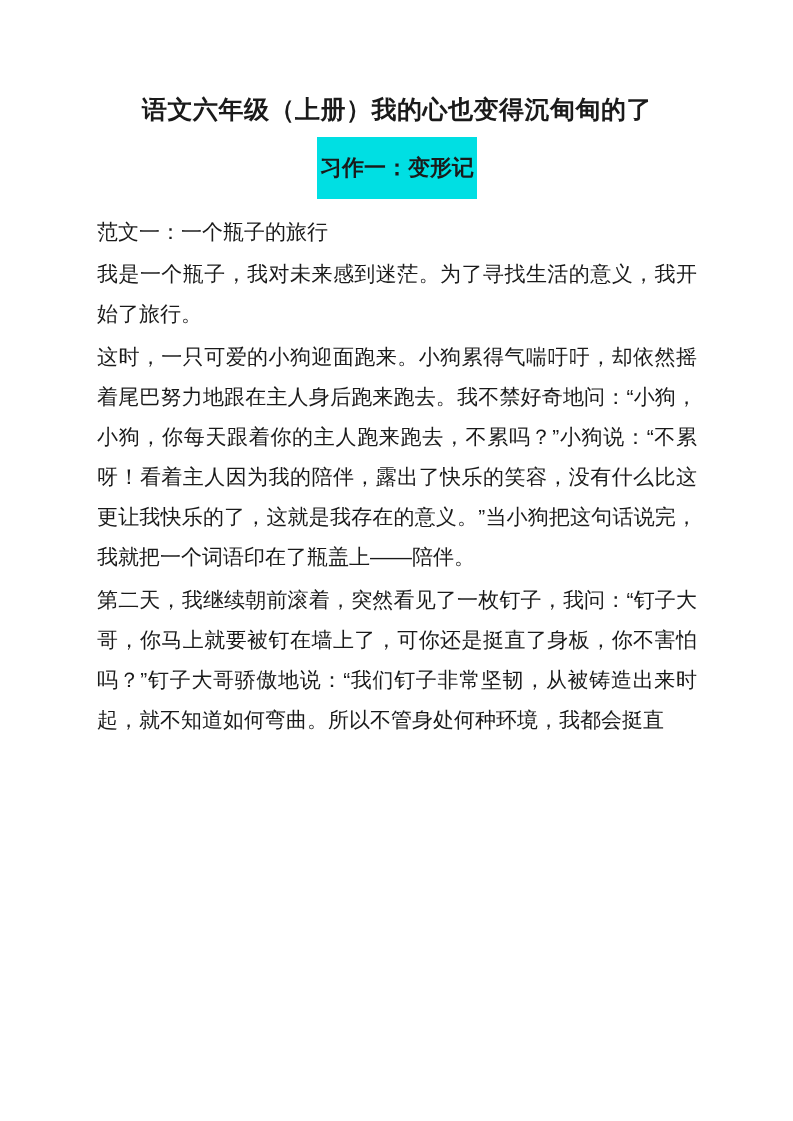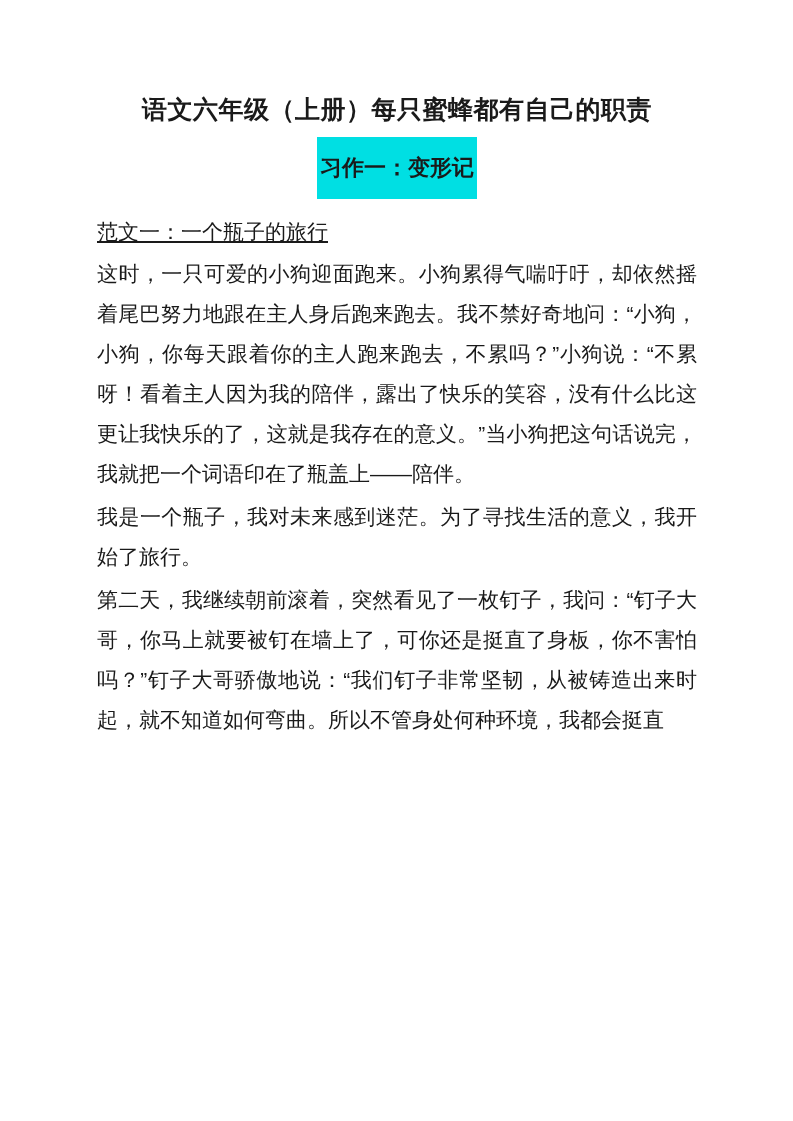--- a/index.html
+++ b/index.html
@@ -39,43 +39,42 @@
     padding: 16px 3px;
     
     background-color: #00dfe3;
   }
   .essay-title {
     font-size: 21px;
     font-weight: 400;
     line-height: 40px;
     margin: 0 0 2px 0;
     text-align: left;
-    text-decoration: underline;
   }
   .body-para {
     font-size: 21px;
     font-weight: 400;
     line-height: 40px;
     margin: 0 0 3px 0;
     text-align: justify;
     text-justify: inter-ideograph;
     word-break: break-all;
   }
 </style>
 </head>
 <body>
 
 <div class="page">
 
-  <h1 class="doc-title">语文六年级（上册）每只蜜蜂都有自己的职责</h1>
+  <h1 class="doc-title">语文六年级（上册）我的心也变得沉甸甸的了</h1>
 
   <h2 class="section-heading"><span class="highlight" style="background-color: rgb(0, 223, 227);">习作一：变形记</span></h2>
 
   <p class="essay-title">范文一：一个瓶子的旅行</p>
 
+  <p class="body-para">我是一个瓶子，我对未来感到迷茫。为了寻找生活的意义，我开始了旅行。</p>
+
   <p class="body-para">这时，一只可爱的小狗迎面跑来。小狗累得气喘吁吁，却依然摇着尾巴努力地跟在主人身后跑来跑去。我不禁好奇地问：“小狗，小狗，你每天跟着你的主人跑来跑去，不累吗？”小狗说：“不累呀！看着主人因为我的陪伴，露出了快乐的笑容，没有什么比这更让我快乐的了，这就是我存在的意义。”当小狗把这句话说完，我就把一个词语印在了瓶盖上——陪伴。</p>
-
-  <p class="body-para">我是一个瓶子，我对未来感到迷茫。为了寻找生活的意义，我开始了旅行。</p>
 
 
   <p class="body-para">第二天，我继续朝前滚着，突然看见了一枚钉子，我问：“钉子大哥，你马上就要被钉在墙上了，可你还是挺直了身板，你不害怕吗？”钉子大哥骄傲地说：“我们钉子非常坚韧，从被铸造出来时起，就不知道如何弯曲。所以不管身处何种环境，我都会挺直</p>
 
 </div>
 
 </body></html>

